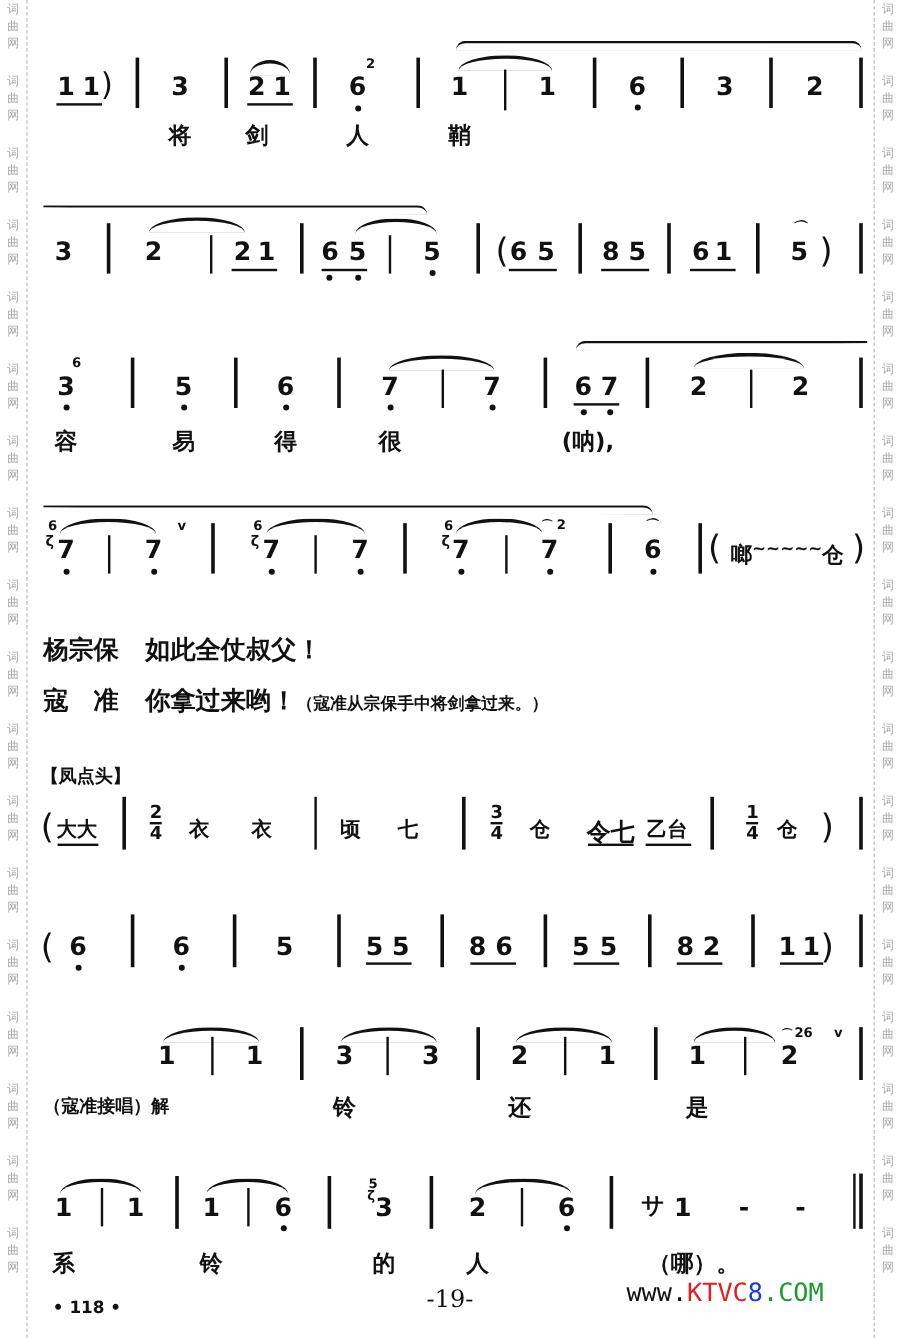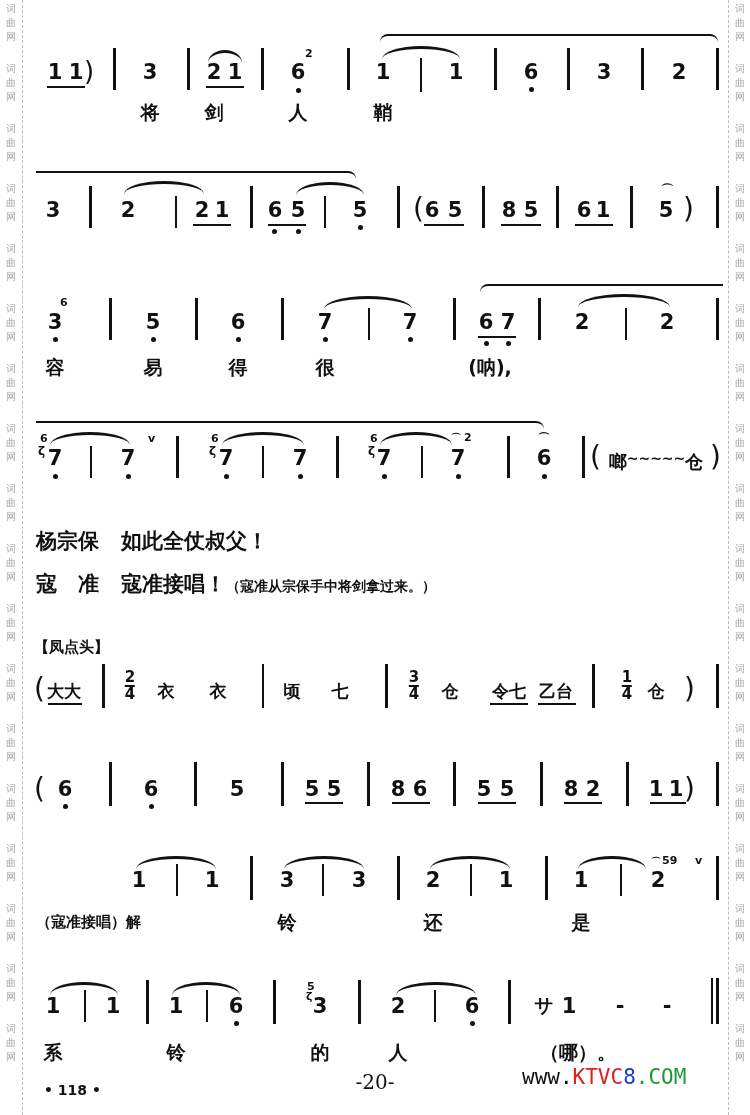--- a/index.html
+++ b/index.html
@@ -371,40 +371,40 @@
   <span class="lyr" style="left:656px;top:450px;font-size:14px">~~~~~</span>
   <span class="lyr" style="left:694px;top:450px;font-size:18px">仓</span>
   <span class="paren" style="left:710px;top:440px">)</span>
 </div>
 
 <div>
   <div class="dialog" style="left:36px;top:527px">
     <span>杨宗保</span><span style="display:inline-block;width:22px"></span><span>如此全仗叔父！</span>
   </div>
   <div class="dialog" style="left:36px;top:570px">
-    <span>寇　准</span><span style="display:inline-block;width:22px"></span><span>寇准接唱！</span><span class="sm">（寇准从宗保手中将剑拿过来。）</span>
+    <span>寇　准</span><span style="display:inline-block;width:22px"></span><span>你拿过来哟！</span><span class="sm">（寇准从宗保手中将剑拿过来。）</span>
   </div>
 </div>
 
 <div>
   <div class="dialog" style="left:34px;top:638px;font-size:15px">【凤点头】</div>
   <span class="paren" style="left:34px;top:672px">(</span>
   <span class="lyr" style="left:64px;top:680px;font-size:17px">大大</span>
   <div class="ul" style="left:48px;top:703px;width:34px"></div>
   <div class="bar" style="left:102px;top:664px;height:44px"></div>
   <div class="frac" style="left:130px;top:670px"><div>2</div><span>4</span></div>
   <span class="lyr" style="left:166px;top:680px;font-size:17px">衣</span>
   <span class="lyr" style="left:218px;top:680px;font-size:17px">衣</span>
   <div class="bar" style="left:262px;top:664px;height:44px;width:2px"></div>
   <span class="lyr" style="left:292px;top:680px;font-size:17px">顷</span>
   <span class="lyr" style="left:340px;top:680px;font-size:17px">七</span>
   <div class="bar" style="left:385px;top:664px;height:44px"></div>
   <div class="frac" style="left:414px;top:670px"><div>3</div><span>4</span></div>
   <span class="lyr" style="left:450px;top:680px;font-size:17px">仓</span>
-  <span class="lyr" style="left:509px;top:680px;font-size:17px">令七</span>
+  <span class="lyr" style="left:509px;top:680px;font-size:20px">令七</span>
   <div class="ul" style="left:490px;top:703px;width:38px"></div>
   <span class="lyr" style="left:556px;top:680px;font-size:17px">乙台</span>
   <div class="ul" style="left:538px;top:703px;width:38px"></div>
   <div class="bar" style="left:592px;top:664px;height:44px"></div>
   <div class="frac" style="left:627px;top:670px"><div>1</div><span>4</span></div>
   <span class="lyr" style="left:656px;top:680px;font-size:17px">仓</span>
   <span class="paren" style="left:684px;top:672px">)</span>
   <div class="bar" style="left:716px;top:664px;height:44px"></div>
 </div>
 
@@ -454,21 +454,21 @@
   <div class="bar" style="left:397px;top:856px;height:44px"></div>
   <div class="slur" style="left:430px;top:856px;width:80px"></div>
   <span class="n" style="left:433px;top:870px">2</span>
   <div class="bar" style="left:470px;top:864px;height:32px;width:2px"></div>
   <span class="n" style="left:506px;top:870px">1</span>
   <div class="bar" style="left:545px;top:856px;height:44px"></div>
   <div class="slur" style="left:578px;top:856px;width:68px"></div>
   <span class="n" style="left:581px;top:870px">1</span>
   <div class="bar" style="left:620px;top:864px;height:32px;width:2px"></div>
   <span class="sup" style="left:651px;top:855px;font-size:10px">⌒</span>
-  <span class="sup" style="left:662px;top:854px">59</span>
+  <span class="sup" style="left:662px;top:854px">26</span>
   <span class="sup" style="left:695px;top:854px">v</span>
   <span class="n" style="left:658px;top:870px">2</span>
   <div class="bar" style="left:716px;top:856px;height:44px"></div>
 
   <span class="dialog" style="left:36px;top:913px;font-size:15px">（寇准接唱）解</span>
   <span class="lyr" style="left:287px;top:910px">铃</span>
   <span class="lyr" style="left:433px;top:910px">还</span>
   <span class="lyr" style="left:581px;top:910px">是</span>
 </div>
 
@@ -502,16 +502,16 @@
   <div class="bar" style="left:716px;top:978px;height:46px;width:3px"></div>
 
   <span class="lyr" style="left:53px;top:1040px">系</span>
   <span class="lyr" style="left:176px;top:1040px">铃</span>
   <span class="lyr" style="left:320px;top:1040px">的</span>
   <span class="lyr" style="left:398px;top:1040px">人</span>
   <span class="lyr" style="left:578px;top:1040px">（哪）。</span>
 </div>
 
 <div class="pagecorner">• 118 •</div>
-<div class="pg">-20-</div>
+<div class="pg">-19-</div>
 <div class="logo">
   <span id="lg-www" style="color: rgb(17, 17, 17);">www.</span><span id="lg-ktv" style="color: rgb(224, 32, 32);">KTV</span><span id="lg-c" style="color: rgb(224, 32, 32);">C</span><span id="lg-8" style="color: rgb(26, 58, 208);">8</span><span id="lg-com" style="color: rgb(26, 154, 48);">.COM</span>
 </div>
 
 </body></html>

